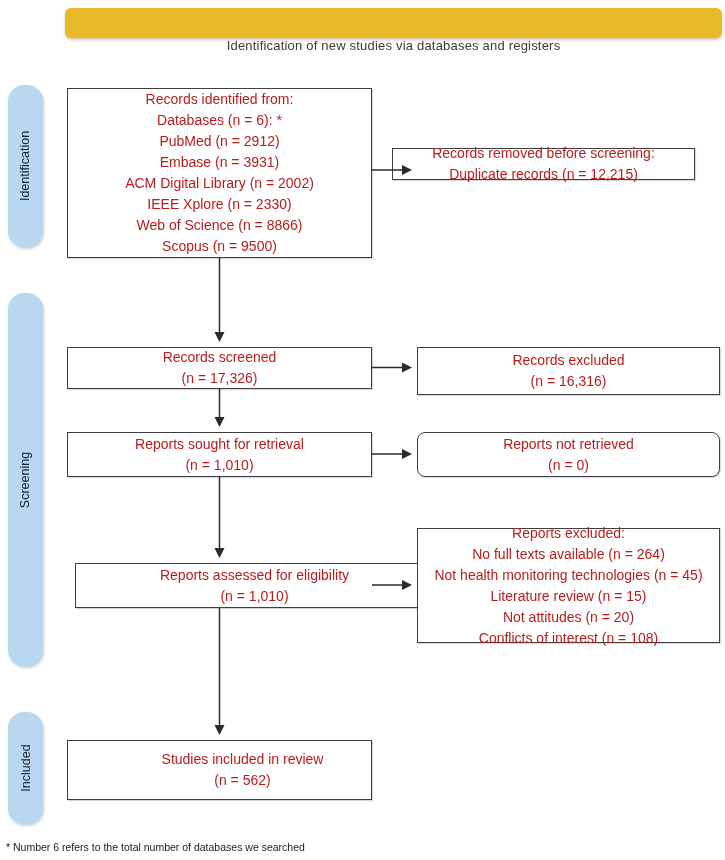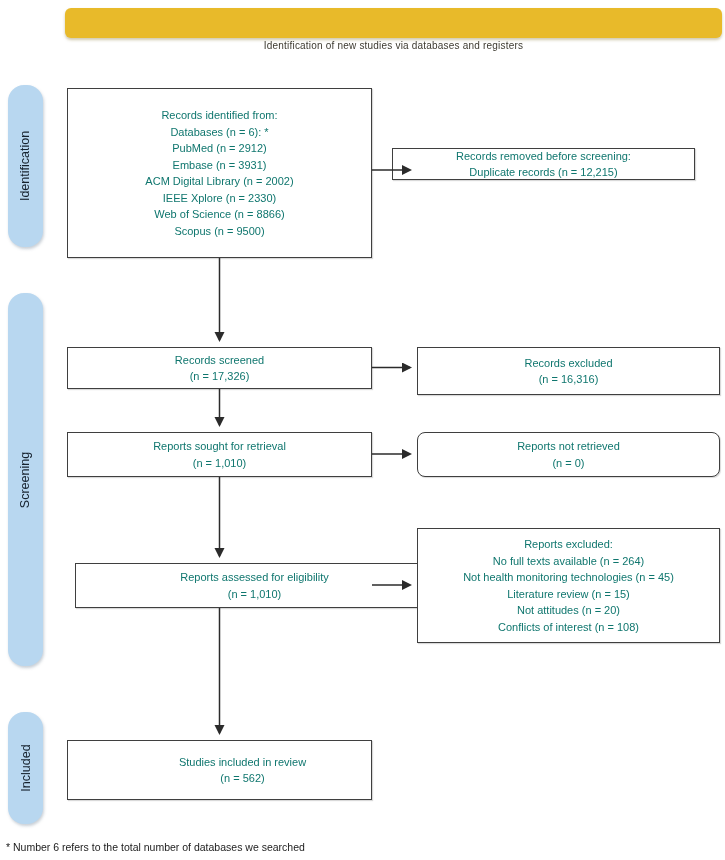--- a/index.html
+++ b/index.html
@@ -22,21 +22,21 @@
     width: 657px;
     height: 30px;
     background: #e8ba2a;
     border-radius: 6px;
     display: flex;
     align-items: center;
     justify-content: center;
     box-shadow: 0 2px 3px rgba(120,100,20,0.35);
   }
   .banner-label {
-    font-size: 10px;
+    font-size: 13px;
     color: #3d3a30;
     letter-spacing: 0.2px;
     margin-top: 44px;
   }
   .stage {
     position: absolute;
     left: 8px;
     width: 35px;
     background: #b8d7f0;
     border-radius: 16px;
@@ -60,23 +60,23 @@
     border: 1.5px solid #3f3f3f;
     box-sizing: border-box;
     display: flex;
     align-items: center;
     justify-content: center;
     text-align: center;
     box-shadow: 1px 1px 1px rgba(0,0,0,0.15);
   }
   .flowbox-text {
     white-space: pre-line;
-    font-size: 11px;
+    font-size: 14px;
     line-height: 1.5;
-    color: #0f766e;
+    color: #b91c1c;
     padding: 2px 6px;
   }
   #box-identified       { left: 67px;  top: 88px;  width: 305px; height: 170px; }
   #box-removed          { left: 392px; top: 148px; width: 303px; height: 32px;  }
   #box-screened         { left: 67px;  top: 347px; width: 305px; height: 42px;  }
   #box-excluded         { left: 417px; top: 347px; width: 303px; height: 48px;  }
   #box-sought           { left: 67px;  top: 432px; width: 305px; height: 45px;  }
   #box-not-retrieved    { left: 417px; top: 432px; width: 303px; height: 45px; border-radius: 8px;  }
   #box-assessed         { left: 75px;  top: 563px; width: 359px; height: 45px;  }
   #box-reports-excluded { left: 417px; top: 528px; width: 303px; height: 115px; }

